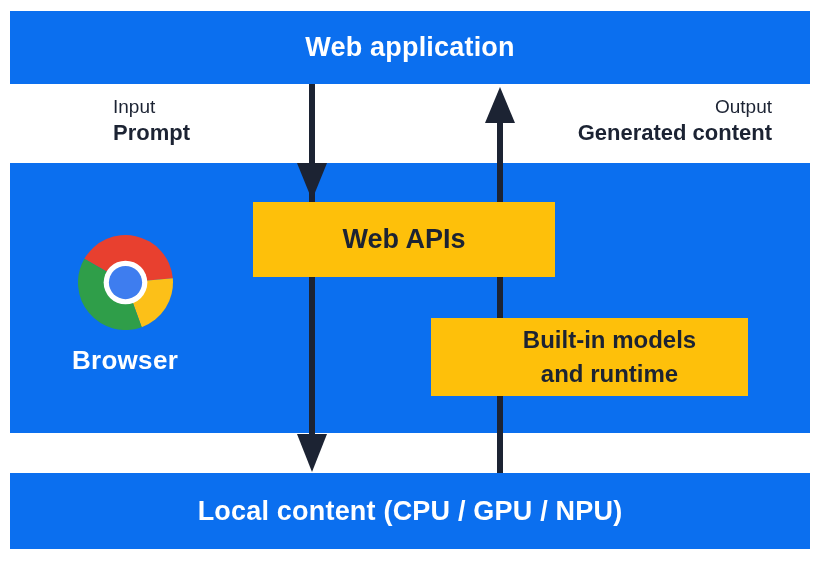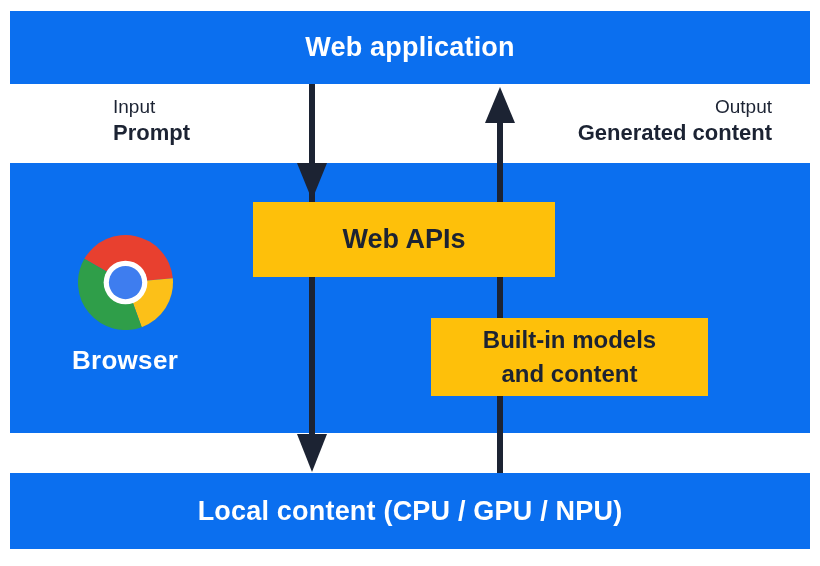--- a/index.html
+++ b/index.html
@@ -31,21 +31,21 @@
   .arrow-part{position:absolute;background:var(--navy);z-index:2;}
   .head-down{clip-path:polygon(50% 100%,0 0,100% 0);}
   .head-up{clip-path:polygon(50% 0,0 100%,100% 100%);}
 
   .yellow-box{
     position:absolute;z-index:3;background:var(--yellow);
     display:flex;align-items:center;justify-content:center;
     color:var(--navy);font-weight:bold;text-align:center;
   }
   .webapis-box{left:253px;top:202px;width:302px;height:75px;font-size:27px;text-align:right;}
-  .builtin-box{left:431px;top:318px;width:277px;height:78px;font-size:24px;line-height:34px;}
+  .builtin-box{left:431px;top:318px;width:277px;height:78px;font-size:24px;line-height:34px;padding-left:40px;}
 
   .browser-group{position:absolute;left:55px;top:235px;width:140px;z-index:2;text-align:center;}
   .chrome-logo{width:95px;height:95px;display:block;margin:0 auto;}
   .browser-label{
     margin-top:15px;color:#ffffff;font-size:26px;font-weight:700;letter-spacing:.3px;
   }
 </style>
 </head>
 <body>
 
@@ -76,21 +76,21 @@
     <div class="arrow-part" style="left:497px;top:115px;width:6px;height:358px;"></div>
     <div class="arrow-part head-up" style="left:485px;top:87px;width:30px;height:36px;"></div>
   </div>
 
   <div class="yellow-box webapis-box">
     <span>Web APIs</span>
   </div>
   <div class="yellow-box builtin-box">
     <span>
       <span>Built-in models</span><br>
-      <span>and content</span>
+      <span>and runtime</span>
     </span>
   </div>
 
   <div class="browser-group">
     <svg class="chrome-logo" viewBox="0 0 100 100" aria-hidden="true">
       <path d="M50,50 L6.7,25 A50,50 0 0 1 99.8,45.6 Z" fill="#E8402F"></path>
       <path d="M50,50 L99.8,45.6 A50,50 0 0 1 67.1,97 Z" fill="#FCC018"></path>
       <path d="M50,50 L67.1,97 A50,50 0 0 1 6.7,25 Z" fill="#2F9E49"></path>
       <circle cx="50" cy="50" r="23" fill="#FFFFFF"></circle>
       <circle cx="50" cy="50" r="17.5" fill="#3E7DEF"></circle>

